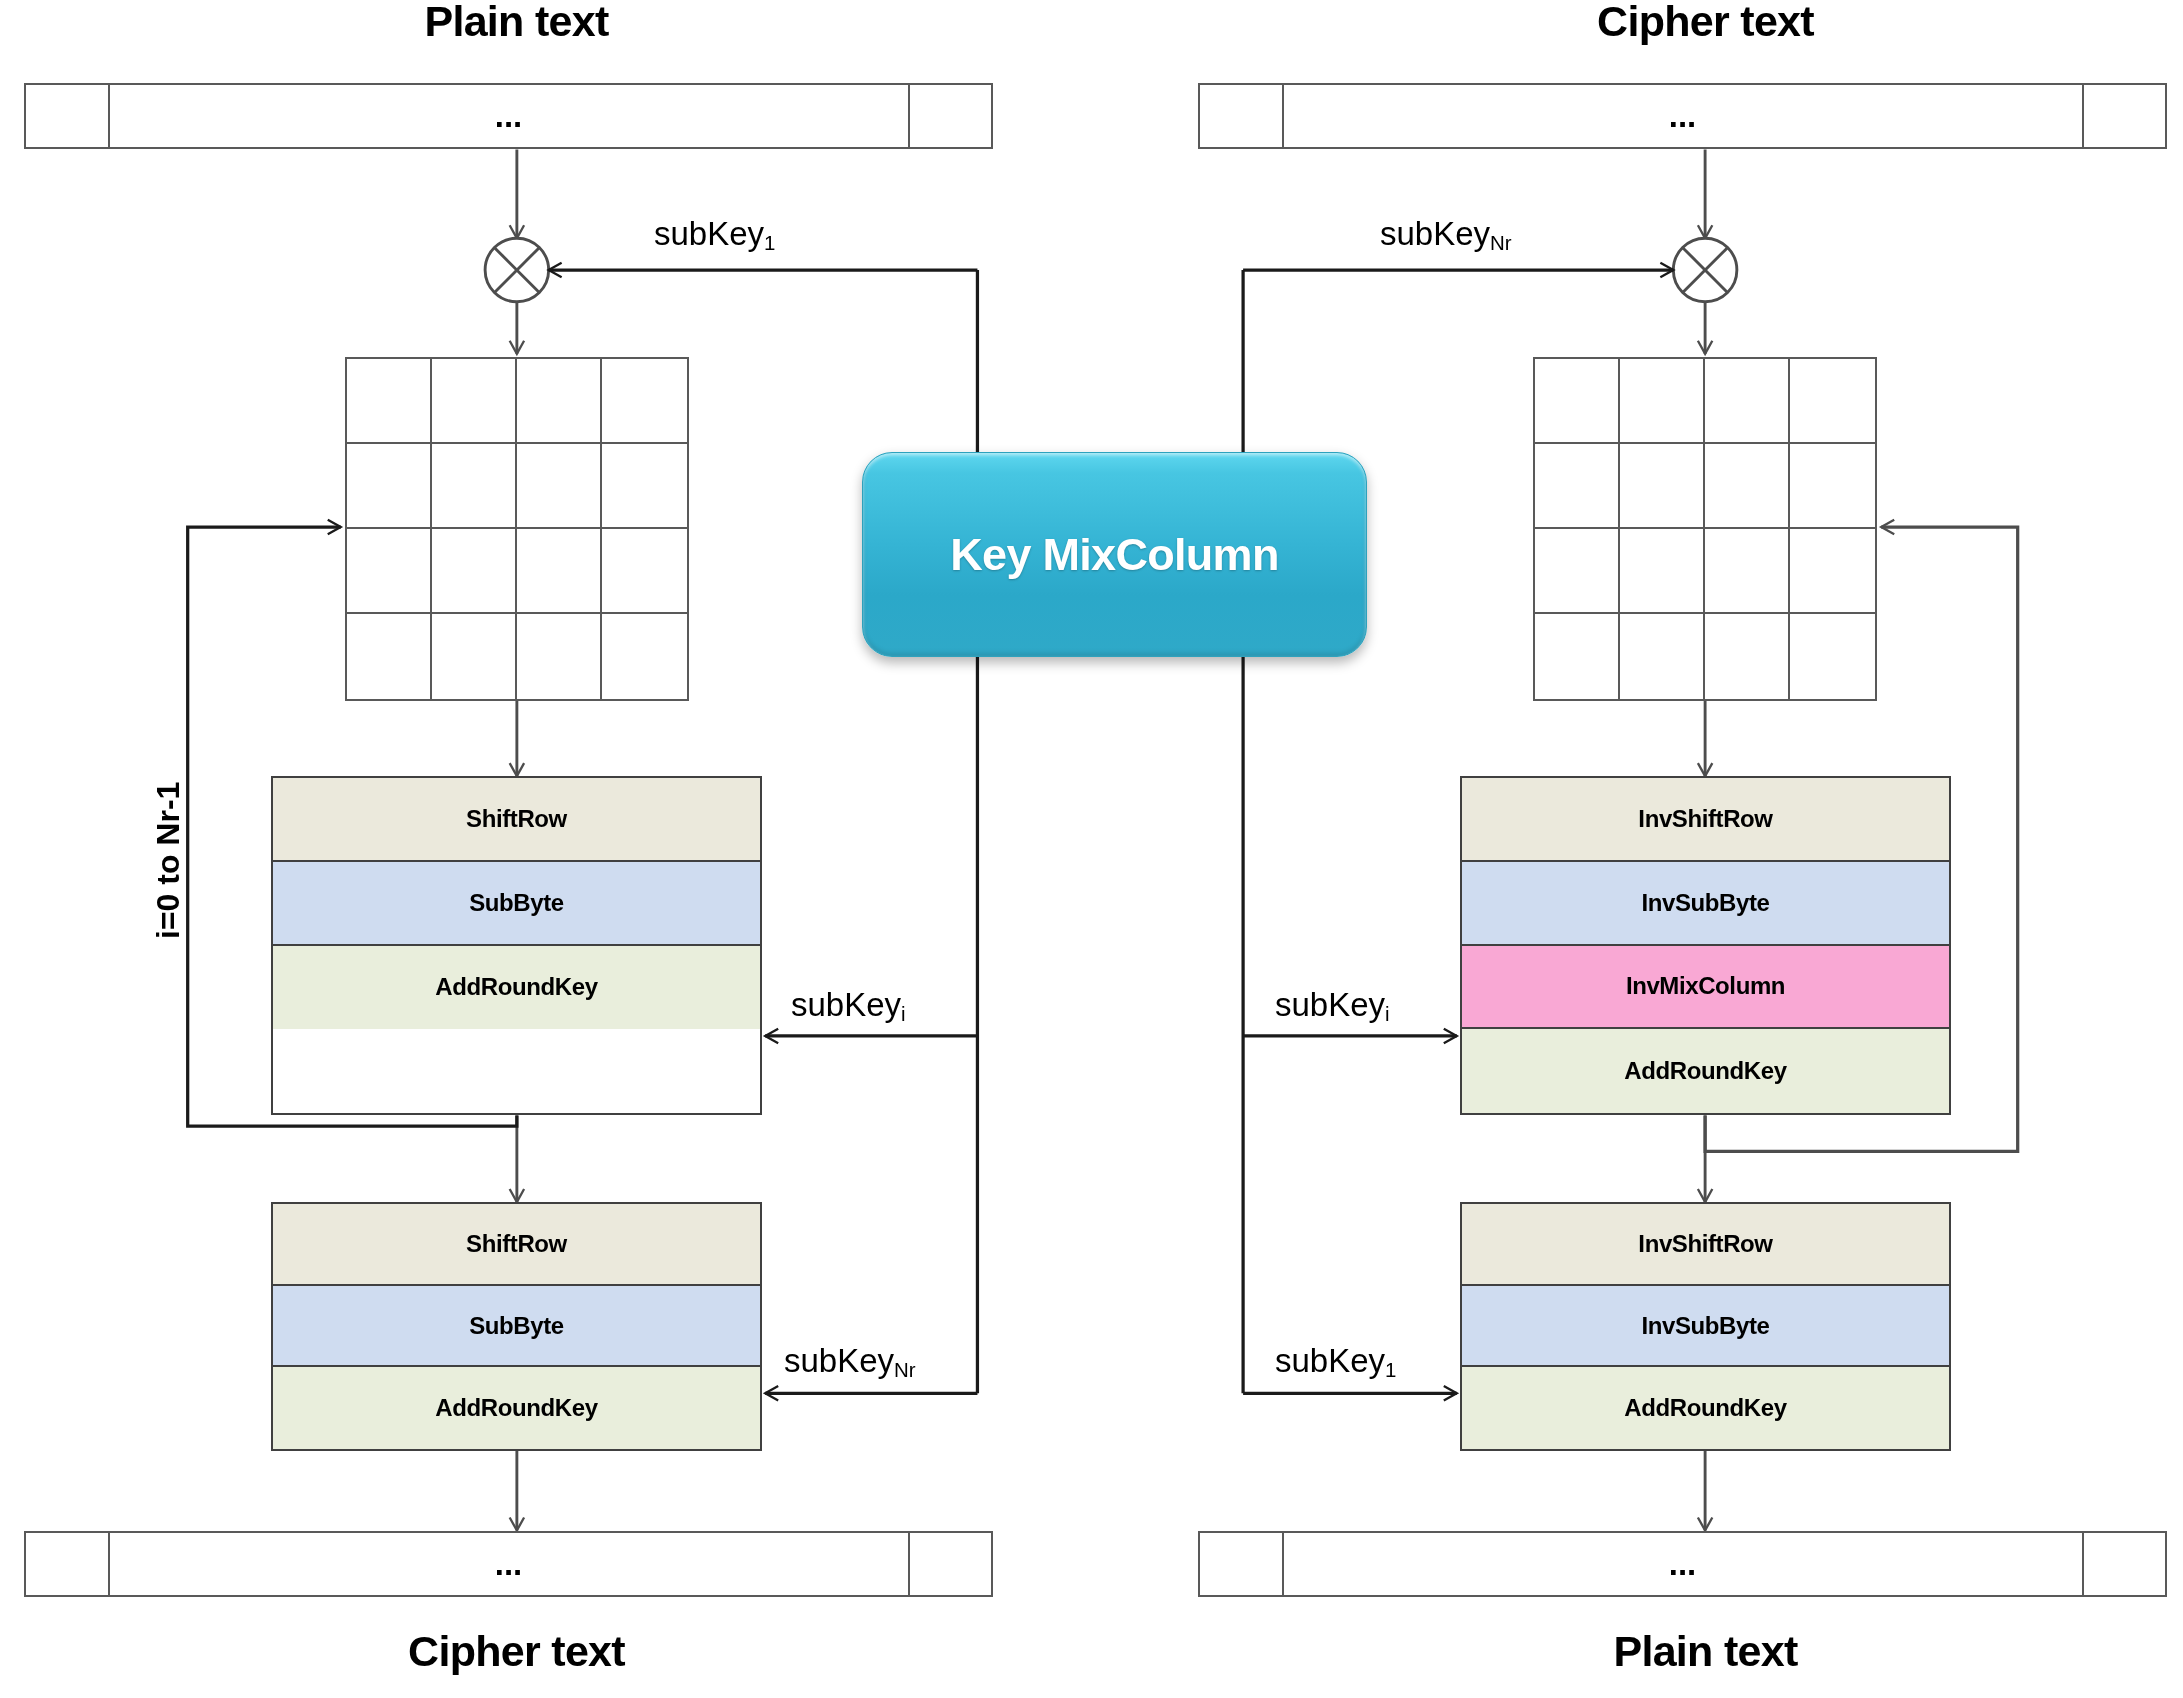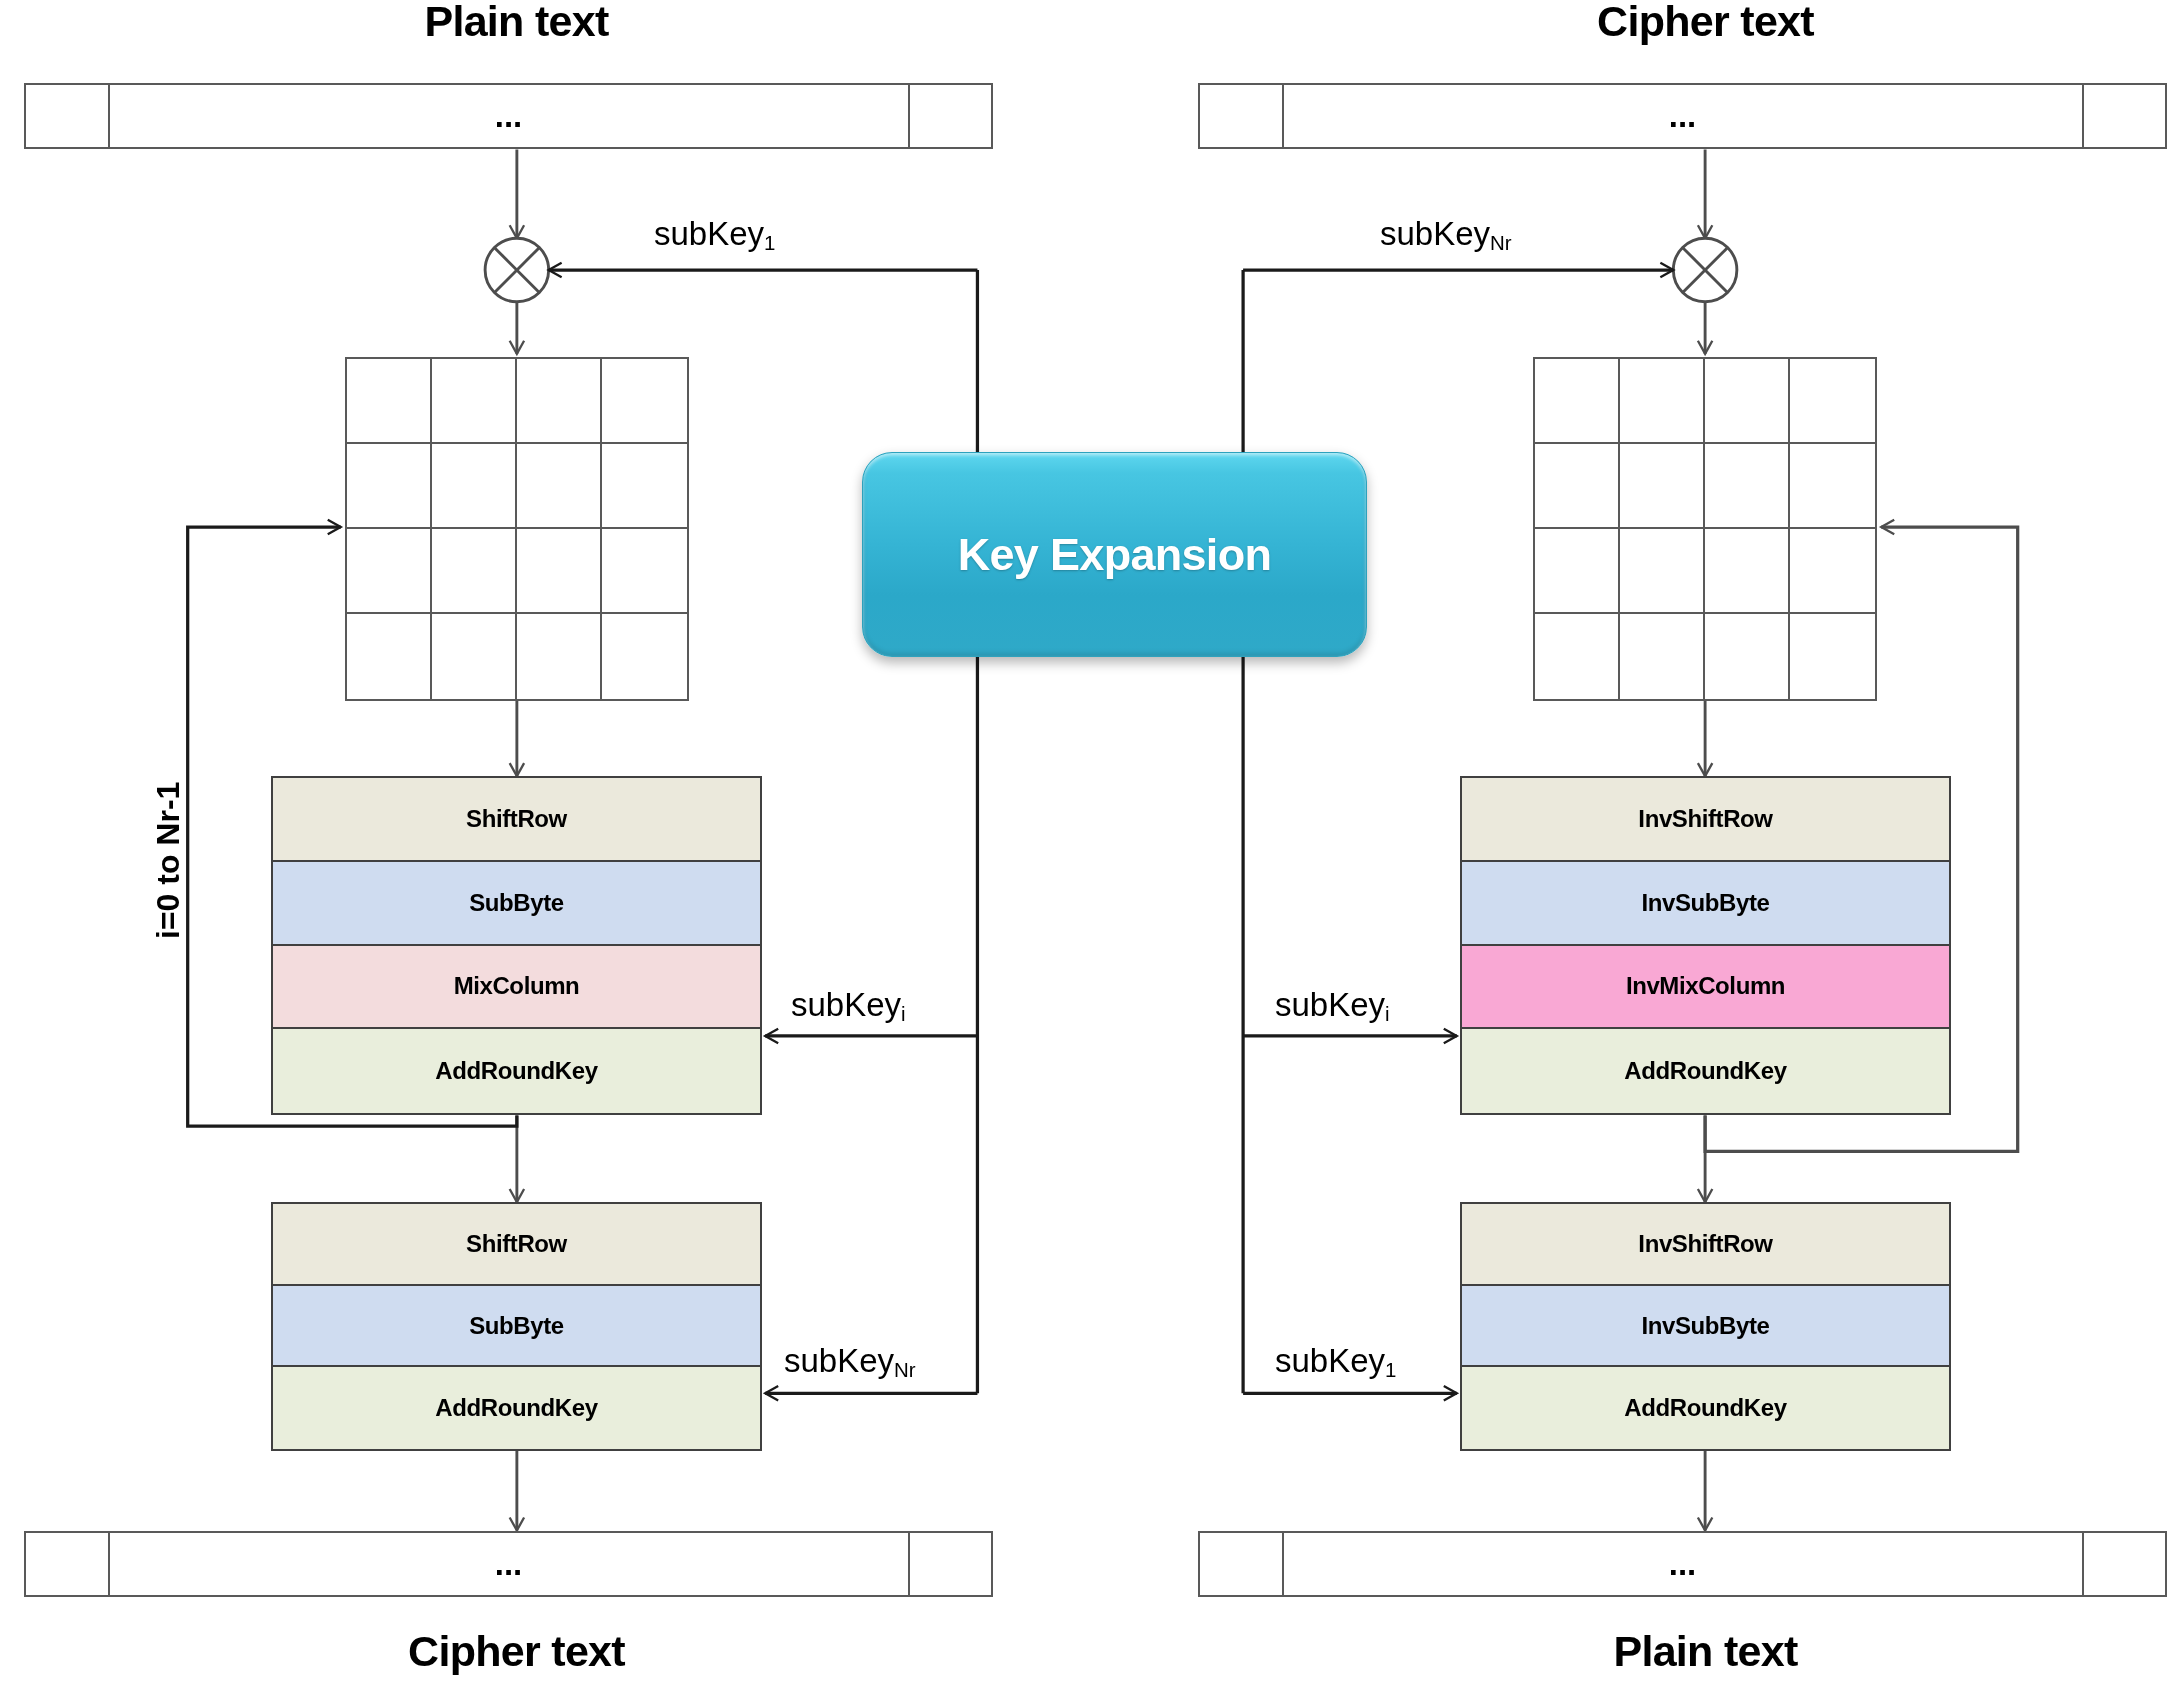--- a/index.html
+++ b/index.html
@@ -254,21 +254,20 @@
       <div class="cell"></div>
     <div class="cell"></div>
       <div class="cell"></div>
       <div class="cell"></div>
       <div class="cell"></div>
   </div>
 
   <div class="opstack" style="left:271px;top:776px;width:491px;height:339px;">
     <div class="oprow" style="height:25%;background:#ebe9dc;">ShiftRow</div>
     <div class="oprow" style="height:25%;background:#cfdcf0;">SubByte</div>
-    <div class="oprow" style="height:25%;background:#f3dcdd;">MixColumn</div>
     <div class="oprow" style="height:25%;background:#e9eedc;">AddRoundKey</div>
   </div>
 
   <div class="opstack" style="left:271px;top:1202px;width:491px;height:249px;">
     <div class="oprow" style="height:33.34%;background:#ebe9dc;">ShiftRow</div>
     <div class="oprow" style="height:33.33%;background:#cfdcf0;">SubByte</div>
     <div class="oprow" style="height:33.33%;background:#e9eedc;">AddRoundKey</div>
   </div>
 
   <div class="opstack" style="left:1460px;top:776px;width:491px;height:339px;">
@@ -278,21 +277,21 @@
     <div class="oprow" style="height:25%;background:#e9eedc;">AddRoundKey</div>
   </div>
 
   <div class="opstack" style="left:1460px;top:1202px;width:491px;height:249px;">
     <div class="oprow" style="height:33.34%;background:#ebe9dc;">InvShiftRow</div>
     <div class="oprow" style="height:33.33%;background:#cfdcf0;">InvSubByte</div>
     <div class="oprow" style="height:33.33%;background:#e9eedc;">AddRoundKey</div>
   </div>
 
   <div class="keyexp" style="left:862px;top:452px;width:505px;height:205px;">
-    <span class="kelabel">Key Expansion</span>
+    <span class="kelabel">Key MixColumn</span>
   </div>
 
   <div class="sk" style="left:654px;top:217px;">
     <span>subKey</span><sub>1</sub>
   </div>
 
   <div class="sk" style="left:791px;top:988px;">
     <span>subKey</span><sub>i</sub>
   </div>
 

